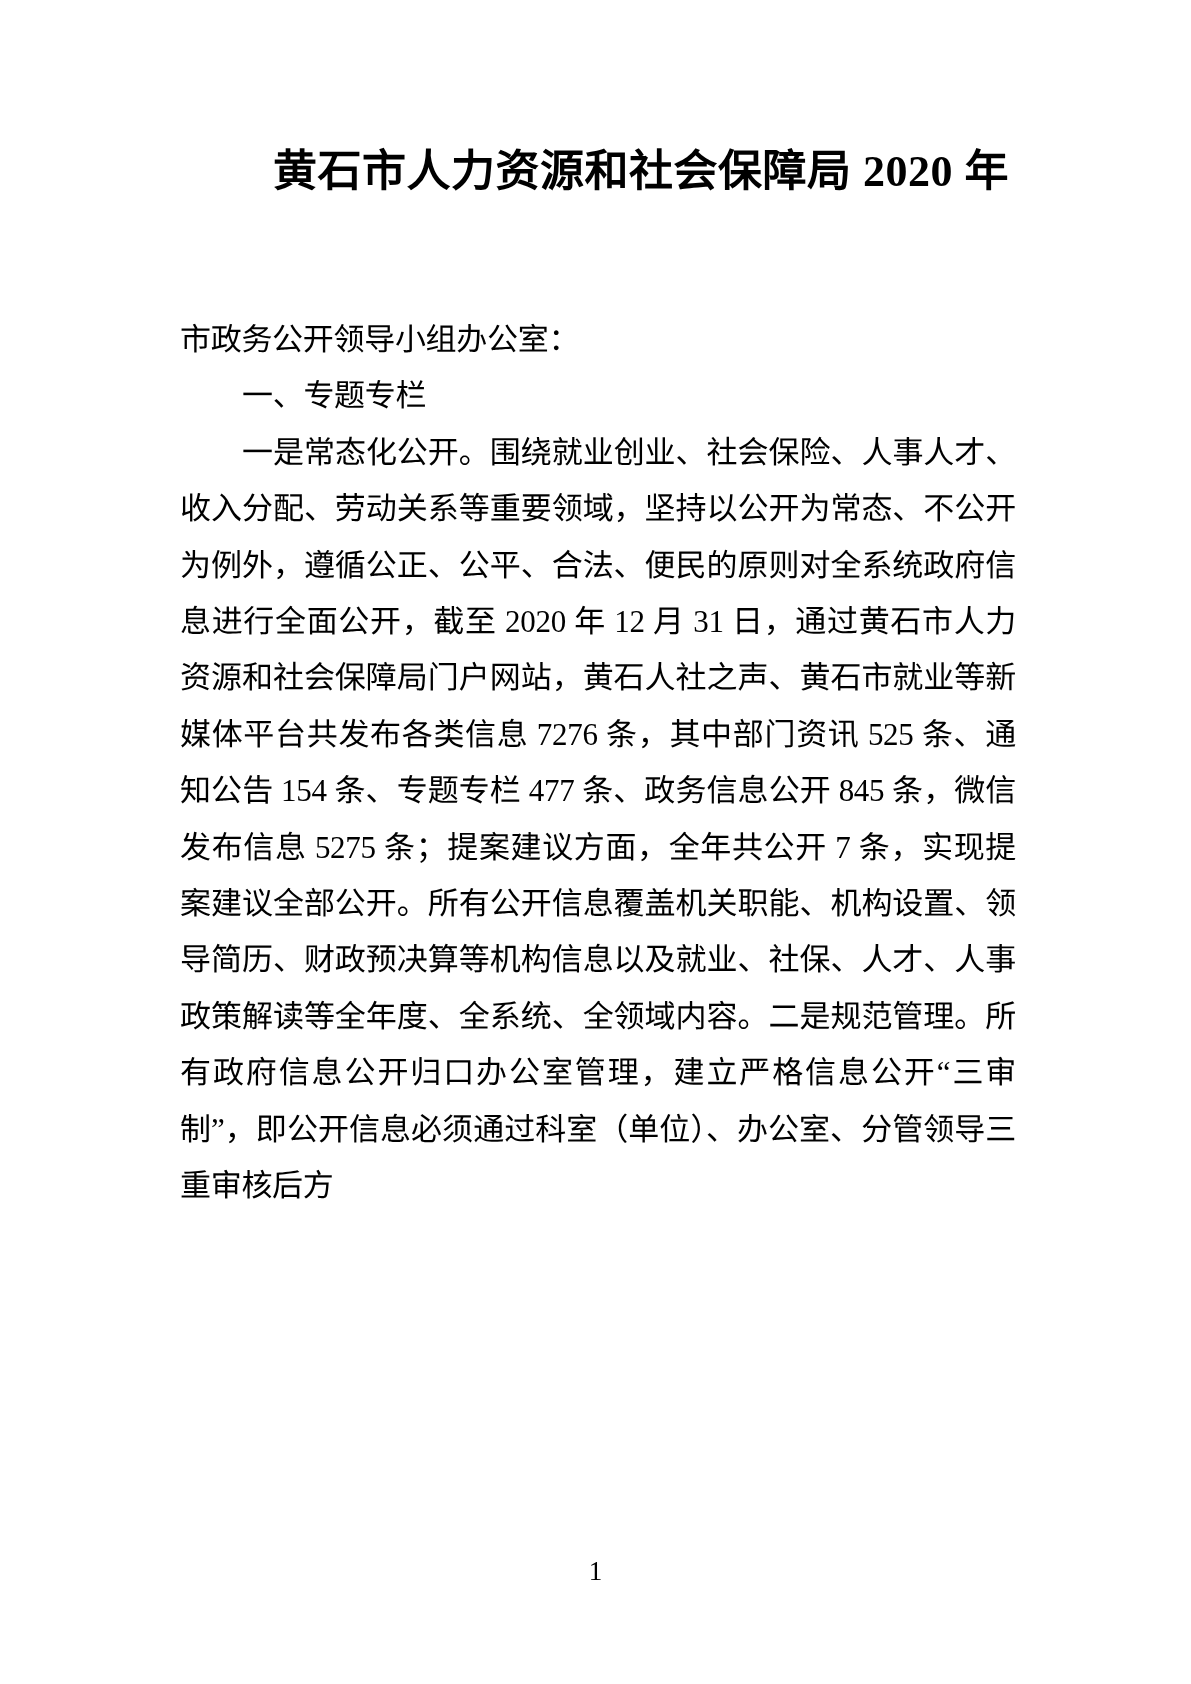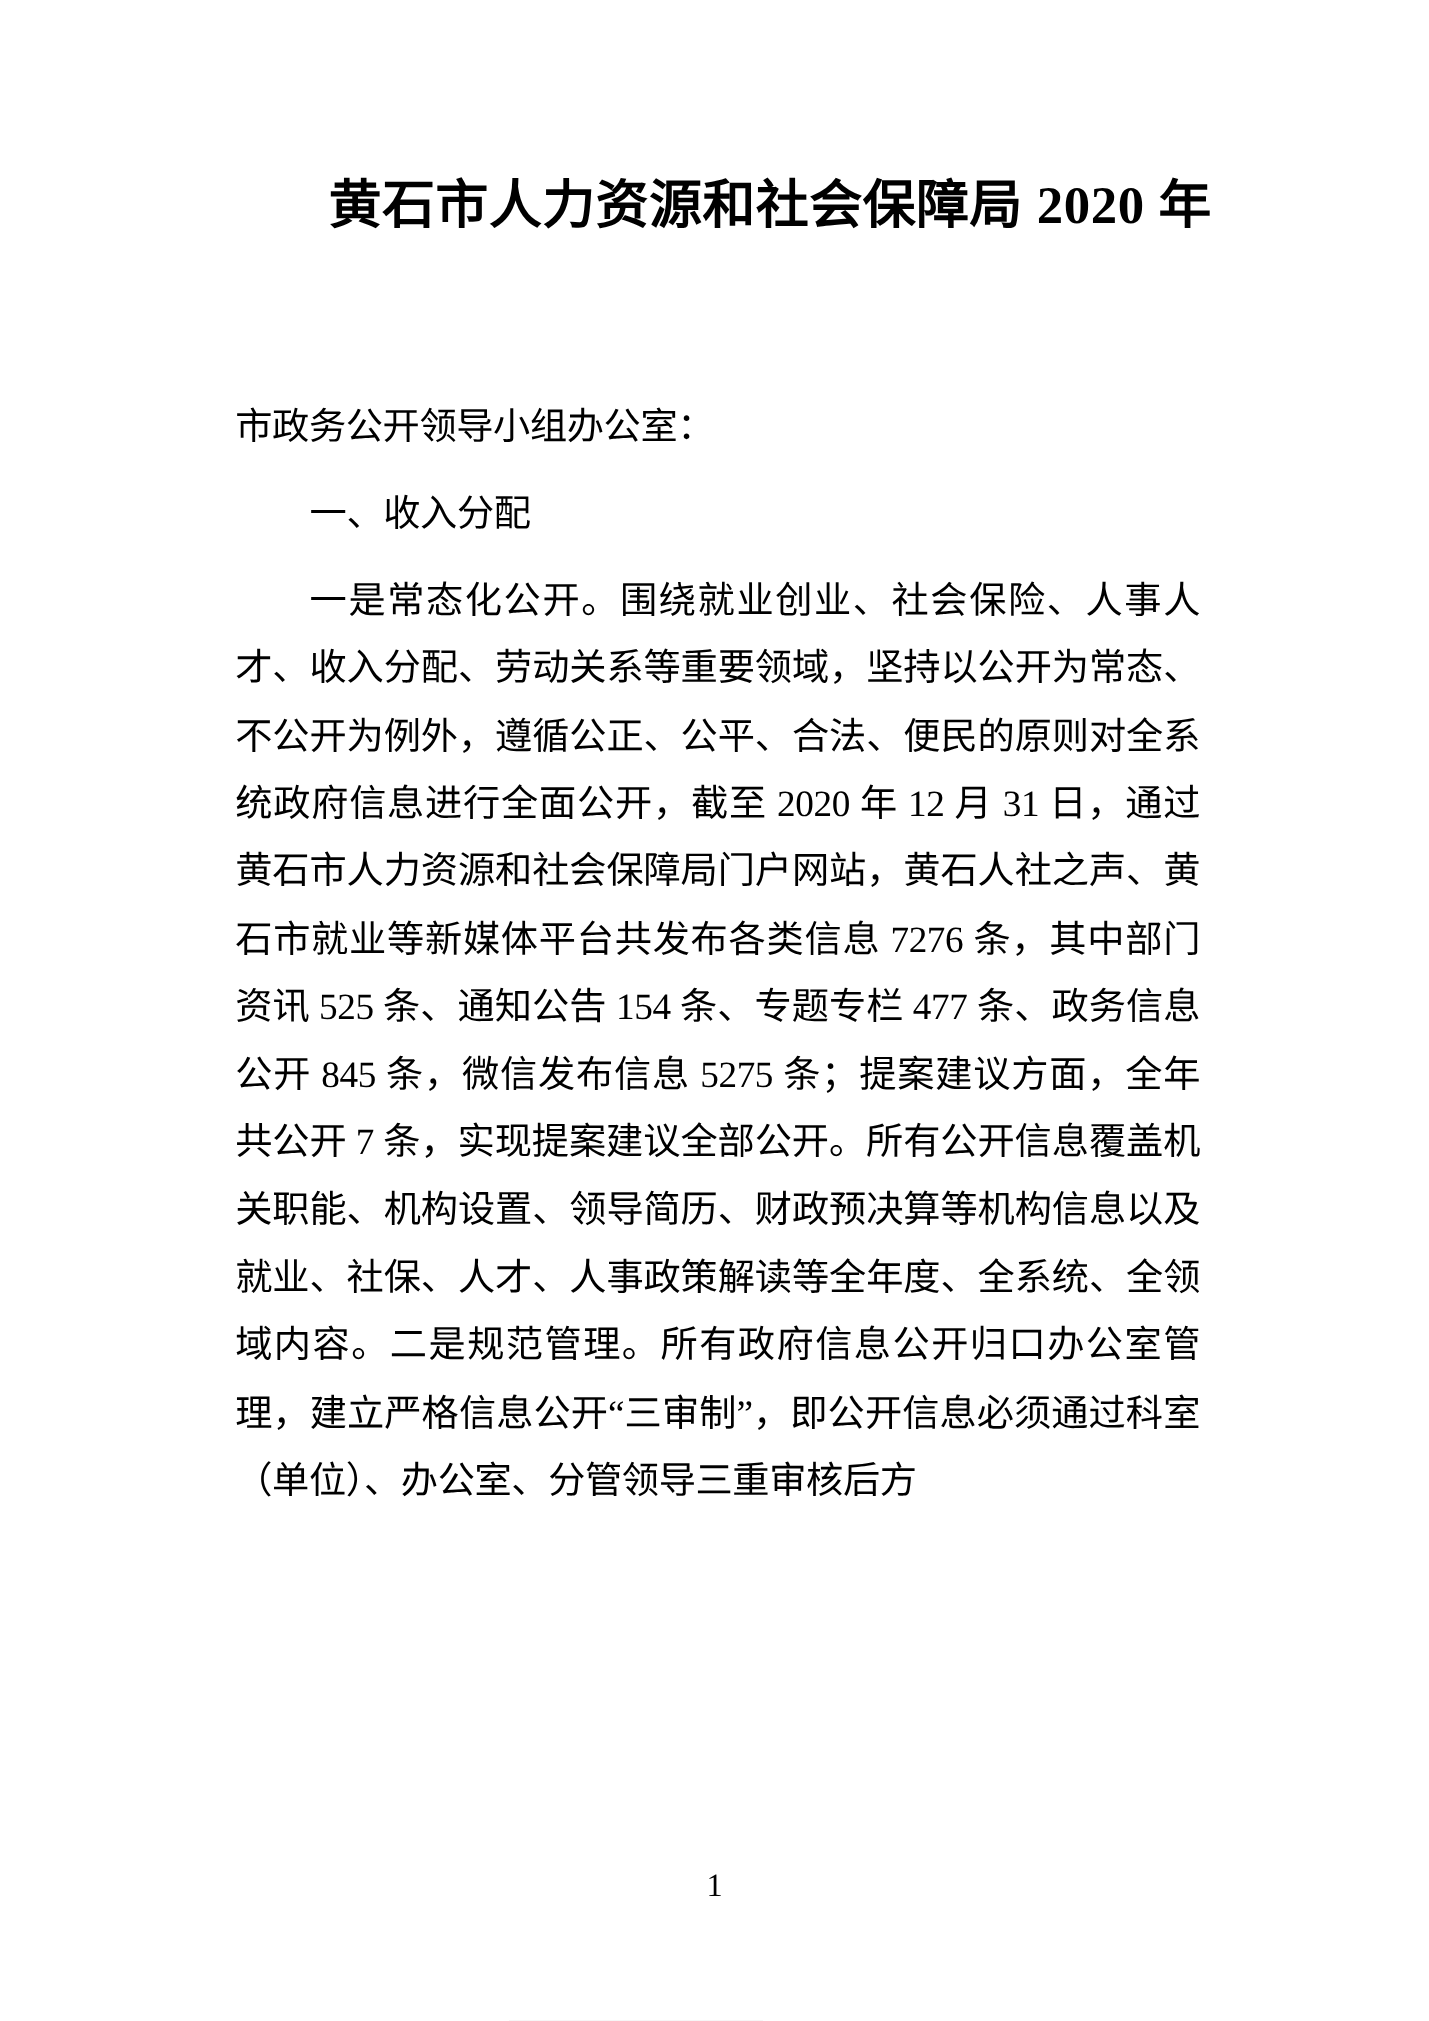--- a/index.html
+++ b/index.html
@@ -13,42 +13,42 @@
     height: 1684px;
     background: #ffffff;
     color: #000000;
     overflow: hidden;
     margin: 0 auto;
     font-family: "Liberation Serif", "DejaVu Serif", serif;
   }
   .doc-title {
     position: absolute;
     top: 144px;
-    left: 256px;
+    left: 273px;
     width: 754px;
-    text-align: right;
+    text-align: left;
     font-family: "Liberation Serif", "DejaVu Serif", serif;
     font-weight: 700;
     font-size: 44px;
     line-height: 56px;
     letter-spacing: 0.5px;
   }
   .doc-body {
     position: absolute;
     top: 312px;
     left: 180px;
     width: 836px;
     font-size: 31px;
     line-height: 56.4px;
     letter-spacing: -0.3px;
     text-align: justify;
     text-align-last: left;
   }
   .doc-body p {
-    margin: 16px;
+    margin: 0;
     padding: 0;
   }
   .doc-body p.indent {
     text-indent: 62px;
   }
   .doc-body .bold {
     font-weight: 400;
   }
   .page-number {
     position: absolute;
@@ -65,19 +65,19 @@
 <body>
 
 <div class="page">
 
   <div class="doc-title">
     <div>黄石市人力资源和社会保障局 2020 年</div>
   </div>
 
   <div class="doc-body">
       <p class="plain"><span class="">市政务公开领导小组办公室：</span></p>
-      <p class="indent"><span class="">一、收入分配</span></p>
+      <p class="indent"><span class="">一、专题专栏</span></p>
       <p class="indent"><span class="bold">一是常态化公开。</span><span class="">围绕就业创业、社会保险、人事人才、收入分配、劳动关系等重要领域，坚持以公开为常态、不公开为例外，遵循公正、公平、合法、便民的原则对全系统政府信息进行全面公开，截至 2020 年 12 月 31 日，通过黄石市人力资源和社会保障局门户网站，黄石人社之声、黄石市就业等新媒体平台共发布各类信息 7276 条，其中部门资讯 525 条、通知公告 154 条、专题专栏 477 条、政务信息公开 845 条，微信发布信息 5275 条；提案建议方面，全年共公开 7 条，实现提案建议全部公开。所有公开信息覆盖机关职能、机构设置、领导简历、财政预决算等机构信息以及就业、社保、人才、人事政策解读等全年度、全系统、全领域内容。</span><span class="bold">二是规范管理。</span><span class="">所有政府信息公开归口办公室管理，建立严格信息公开“三审制”，即公开信息必须通过科室（单位）、办公室、分管领导三重审核后方</span></p>
     </div>
 
   <div class="page-number">1</div>
 
 </div>
 
 </body></html>

